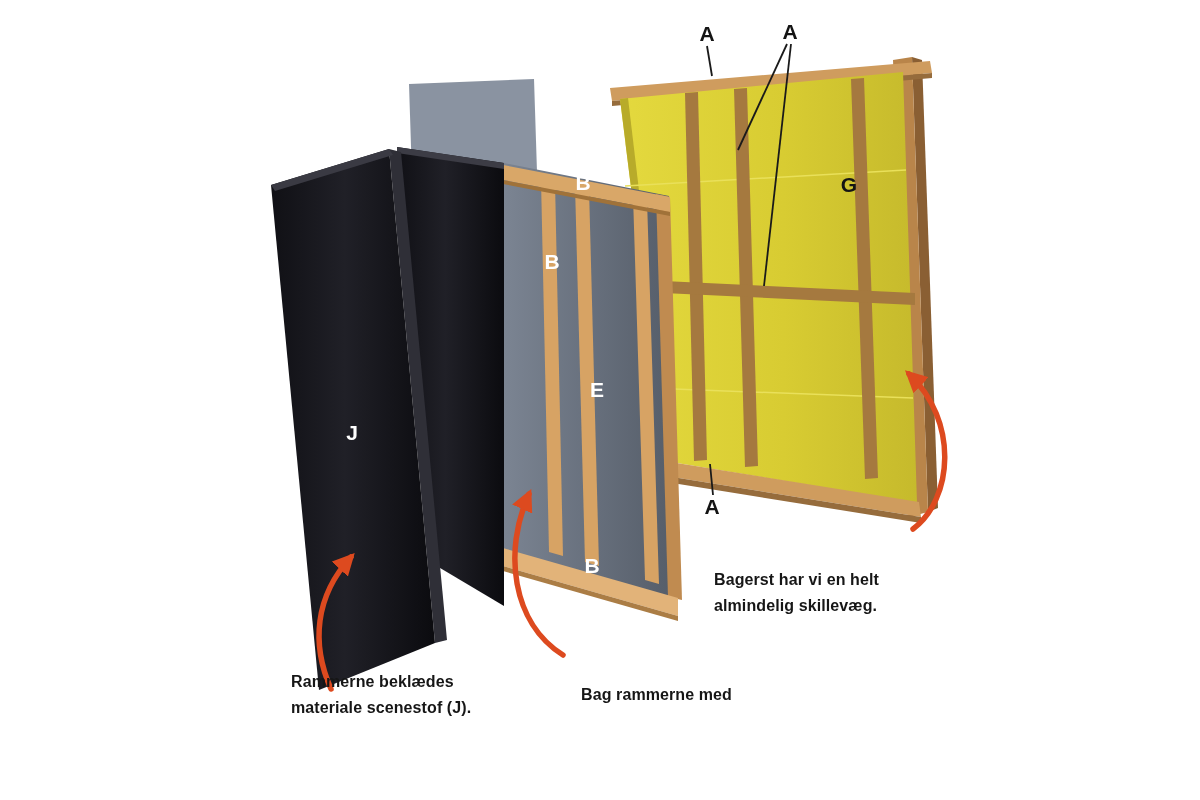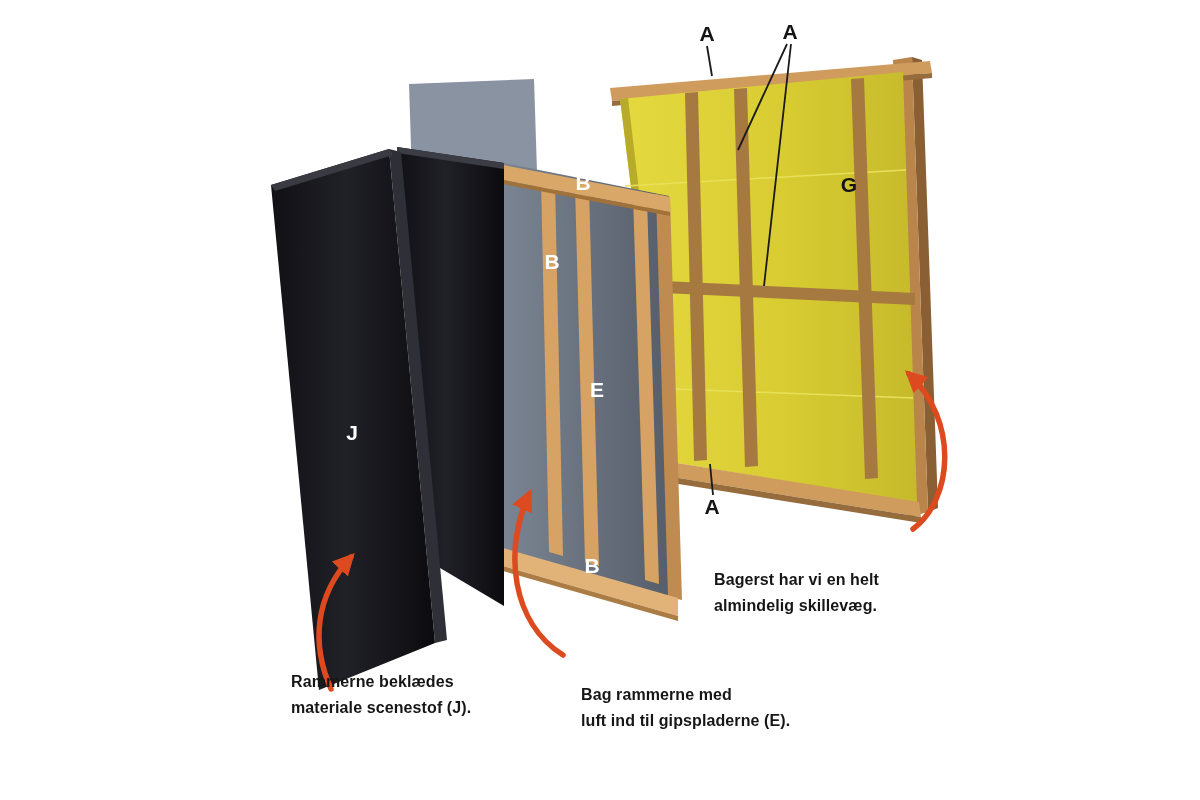--- a/index.html
+++ b/index.html
@@ -116,20 +116,19 @@
     </g>
   </svg>
 
   <div class="note" style="left:291px; top:669px;">
     <div>Rammerne beklædes</div>
     <div>materiale scenestof (J).</div>
   </div>
 
   <div class="note" style="left:581px; top:654px;margin-top:28px;">
     <div>Bag rammerne med</div>
-    <div>luft ind til gipspladerne (E).</div>
   </div>
 
   <div class="note" style="left:714px; top:567px;">
     <div>Bagerst har vi en helt</div>
     <div>almindelig skillevæg.</div>
   </div>
 </div>
 
 </body></html>

